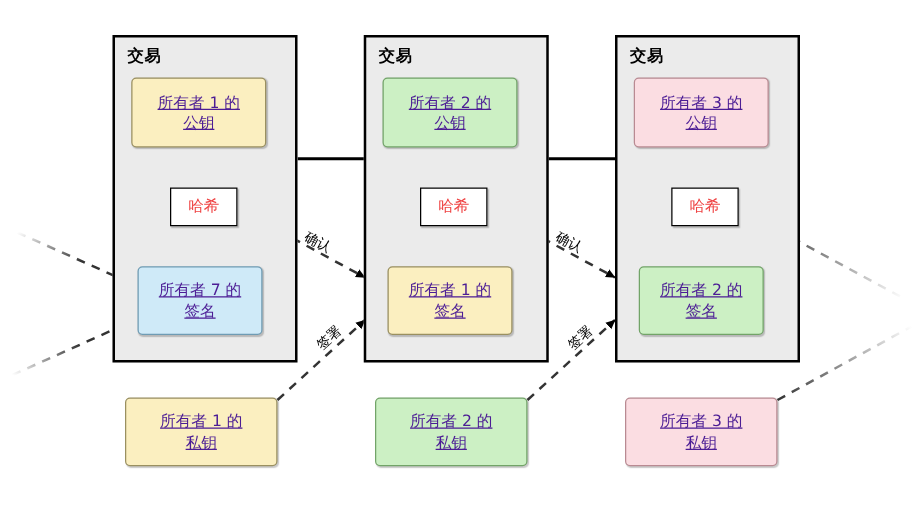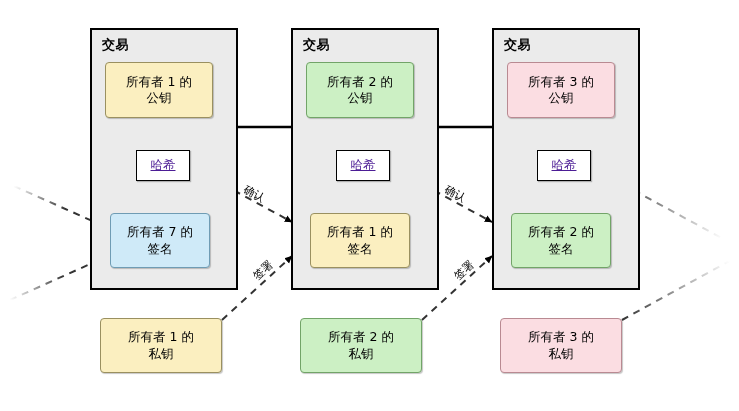--- a/index.html
+++ b/index.html
@@ -47,42 +47,42 @@
     position: absolute;
     box-sizing: border-box;
     border: 1px solid #8a8a6a;
     border-radius: 4px;
     display: flex;
     flex-direction: column;
     align-items: center;
     justify-content: center;
     font-size: 12.5px;
     line-height: 1.32;
-    color: #000000;
+    color: #4c1d95;
     text-align: center;
     box-shadow: 1px 1px 1px rgba(0,0,0,0.22);
+    text-decoration: underline;
   }
   .key-box span { display: block; white-space: nowrap; }
   .fill-yellow { background: #fbefc0; border-color: #9a9060; }
   .fill-green  { background: #ccf0c4; border-color: #72a468; }
   .fill-pink   { background: #fbdde2; border-color: #b98a92; }
   .fill-blue   { background: #cfeaf8; border-color: #6f9cb4; }
   
   .hash-box {
     position: absolute;
     box-sizing: border-box;
     background: #ffffff;
     border: 1px solid #000000;
     display: flex;
     align-items: center;
     justify-content: center;
     font-size: 12.5px;
-    color: #4c1d95;
+    color: #ef4444;
     box-shadow: 1px 1px 1px rgba(0,0,0,0.25);
-    text-decoration: underline;
   }
   
   .edge-label {
     position: absolute;
     font-size: 11px;
     color: #000000;
     white-space: nowrap;
     transform-origin: left top;
   }
 </style>

